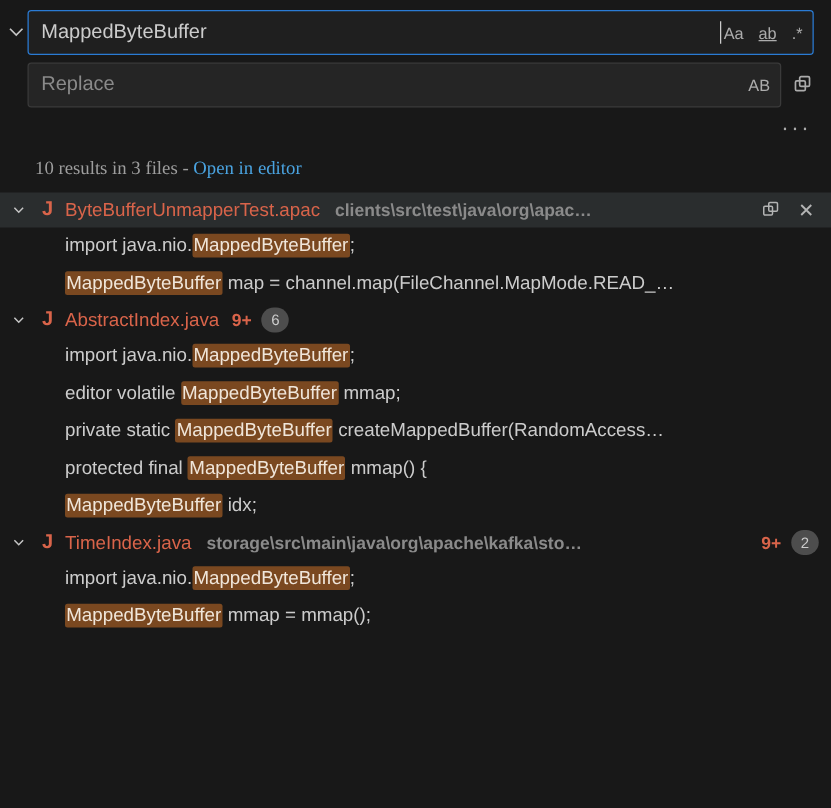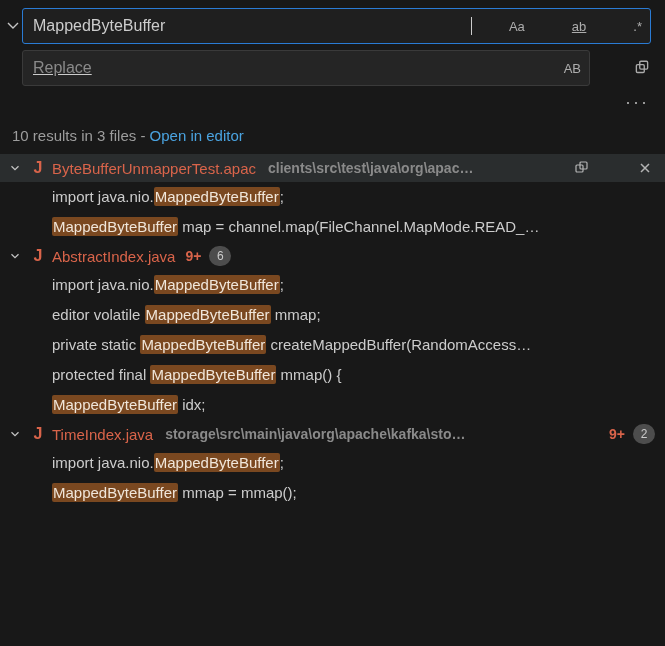--- a/index.html
+++ b/index.html
@@ -57,21 +57,20 @@
     color: #c5c5c5;
     font-size: 13px;
   }
   .iconbtn {
     cursor: pointer;
     opacity: 0.85;
     padding: 2px;
     display: flex;
     align-items: center;
     justify-content: center;
-    margin-left: 35px;
   }
   .replace-row {
     display: flex;
     align-items: center;
     padding: 2px 12px 4px 22px;
     gap: 6px;
   }
   .replace-input-wrap {
     display: flex;
     align-items: center;
@@ -83,33 +82,33 @@
     flex: 1;
   }
   .replace-input {
     background: transparent;
     border: none;
     outline: none;
     color: #cccccc;
     font-size: 16px;
     flex: 1;
     font-family: inherit;
-    text-decoration: underline;
   }
   .replace-input::placeholder { color: #8a8a8a; }
   .ellipsis-row {
     display: flex;
     justify-content: flex-end;
     padding: 0 14px 6px 0;
     color: #c5c5c5;
   }
   .summary-row {
-    padding: 6px 8px 10px 12px;
+    padding: 6px 8px 10px 28px;
     font-size: 15px;
     color: #9d9d9d;
+    font-family: Liberation Serif, serif;
   }
   .summary-row a {
     color: #4aa3e0;
     text-decoration: none;
     cursor: pointer;
   }
   .file-row {
     display: flex;
     align-items: center;
     padding: 4px 10px 4px 6px;

